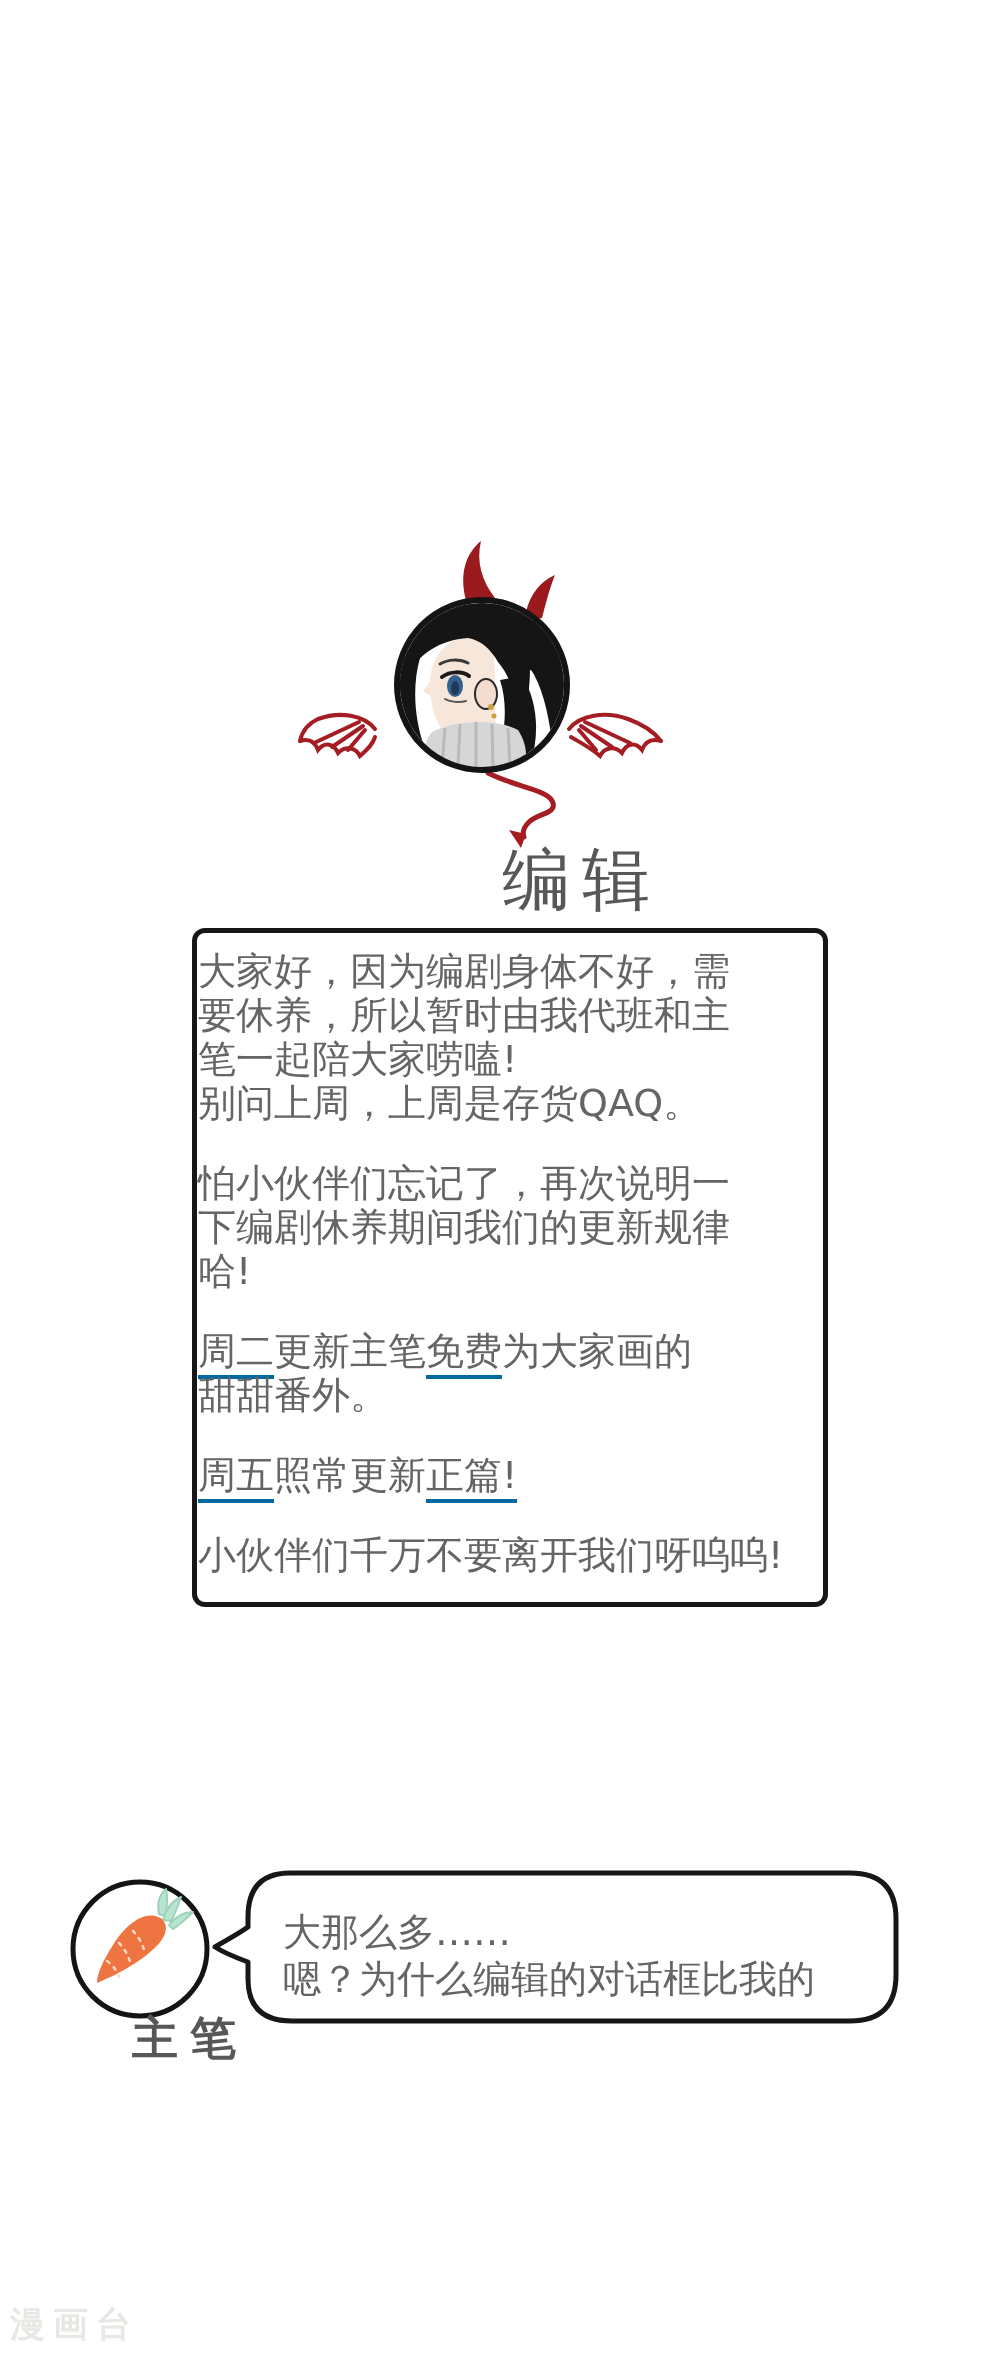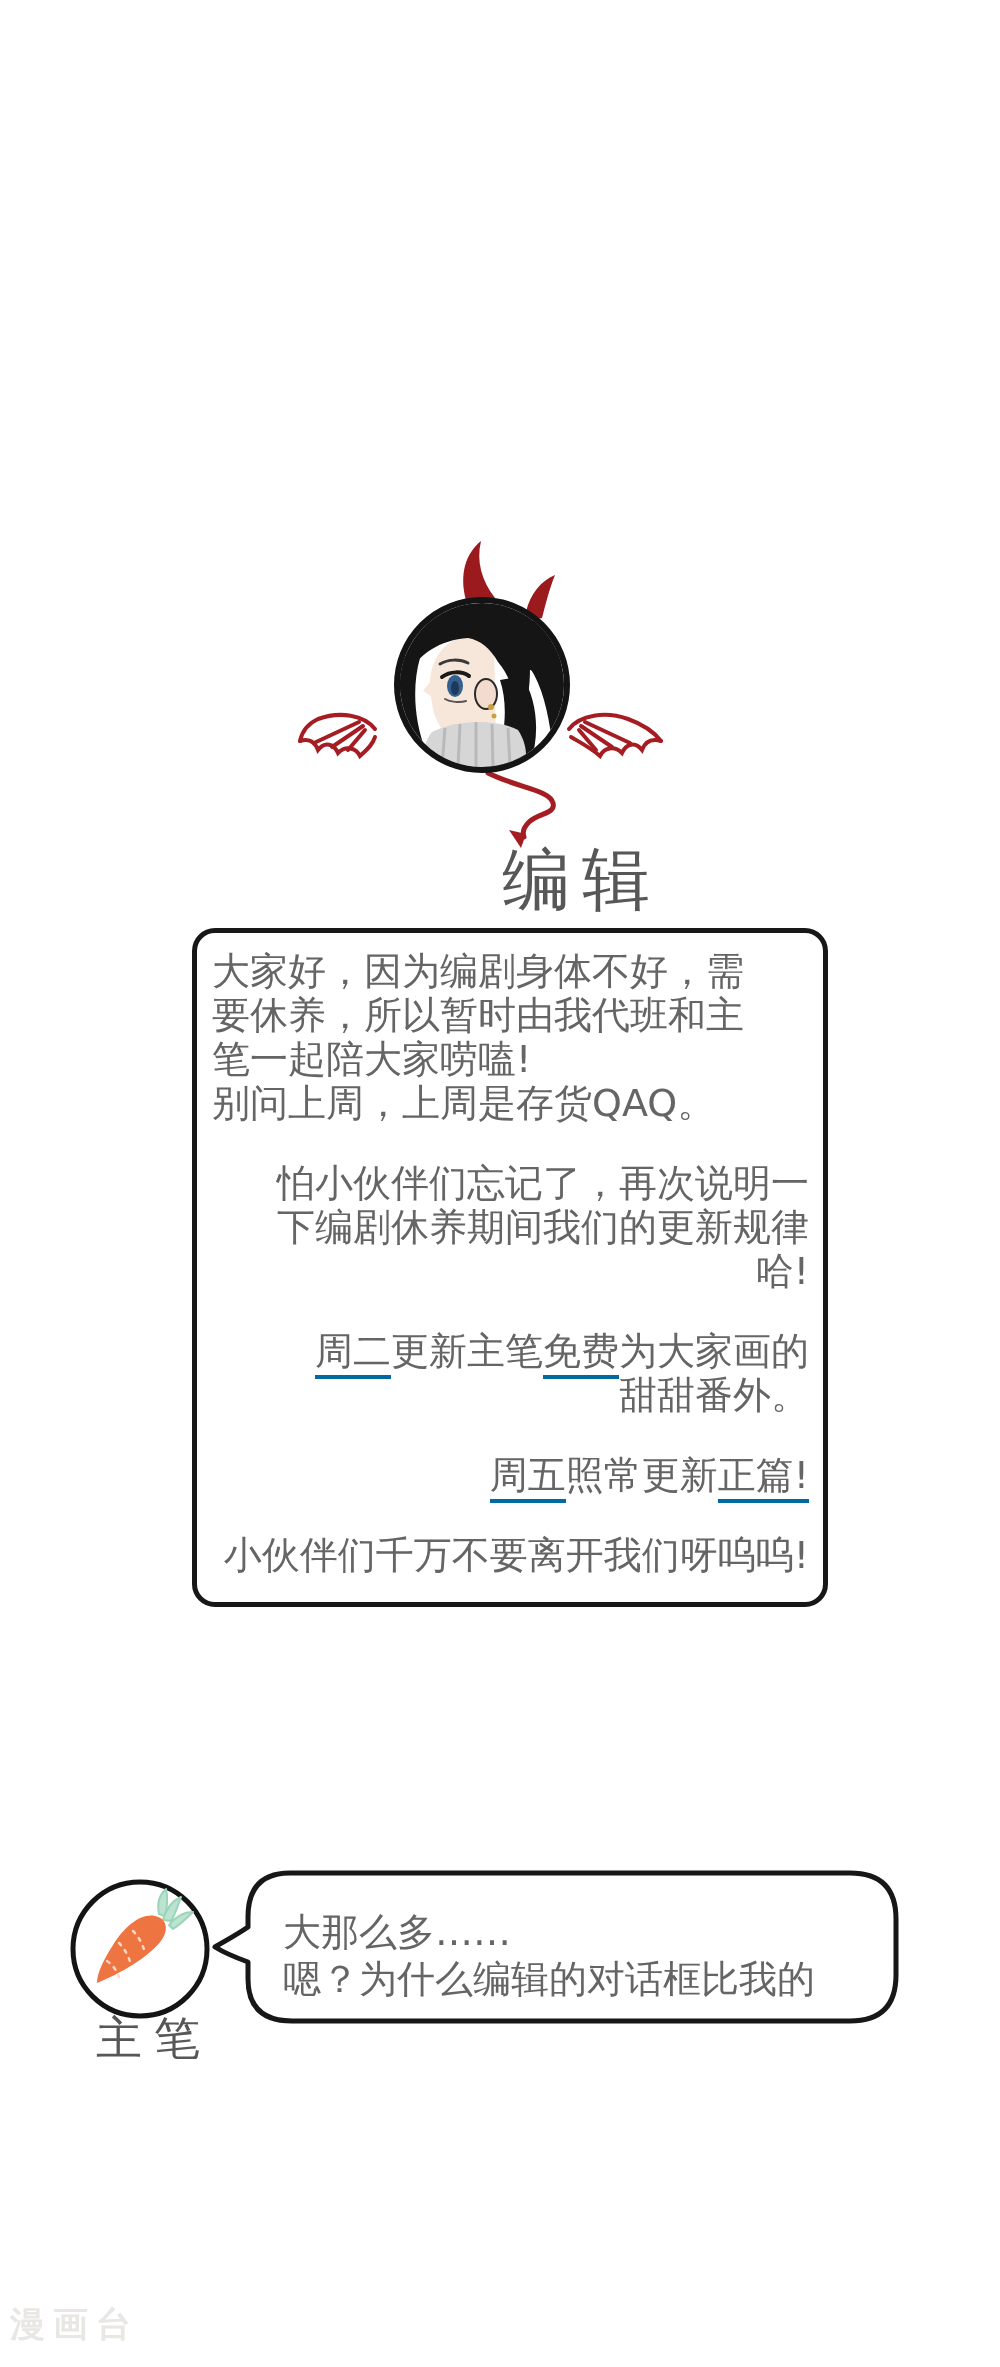--- a/index.html
+++ b/index.html
@@ -12,33 +12,33 @@
   
   .editor-label{
     position:absolute;left:362px;top:851px;width:300px;height:58px;
     text-align:right;font-size:68px;line-height:58px;letter-spacing:12px;
     color:#575757;font-weight:500;text-indent:12px;
   }
   
   .editor-box{
     position:absolute;left:192px;top:928px;width:636px;height:679px;
     box-sizing:border-box;background:#ffffff;
-    border:5px solid #171717;border-radius:23px;
-    padding:16px 14px 10px 15px;overflow:hidden;
+    border:5px solid #171717;border-radius:13px;
+    padding:16px 14px 10px 1px;overflow:hidden;
   }
   .richtext{color:#656565;font-size:38px;}
   .editor-box .line{height:44px;line-height:44px;white-space:nowrap;}
-  .editor-box .para + .para{margin-top:36px;text-align:right;}
+  .editor-box .para + .para{margin-top:36px;}
   .u{border-bottom:4px solid #0369a1;padding-bottom:2px;}
   
   .artist-avatar{position:absolute;left:67px;top:1876px;width:146px;height:146px;}
   .artist-label{
     position:absolute;left:48px;top:2012px;width:200px;height:52px;
-    text-align:center;font-size:46px;line-height:52px;letter-spacing:12px;
-    color:#575757;font-weight:400;text-indent:12px;
+    text-align:right;font-size:46px;line-height:52px;letter-spacing:12px;
+    color:#575757;font-weight:700;text-indent:12px;
   }
   
   .artist-bubble{position:absolute;left:210px;top:1869px;width:692px;height:158px;}
   .bubble-shape{position:absolute;left:0;top:0;width:692px;height:158px;}
   .bubble-text{position:absolute;left:73px;top:40px;width:600px;}
   .bubble-text .line{height:47px;line-height:47px;white-space:nowrap;}
   
   .watermark{
     position:absolute;left:10px;top:2294px;font-size:35px;line-height:60px;
     letter-spacing:8px;color:#e9e7e4;font-weight:bold;

